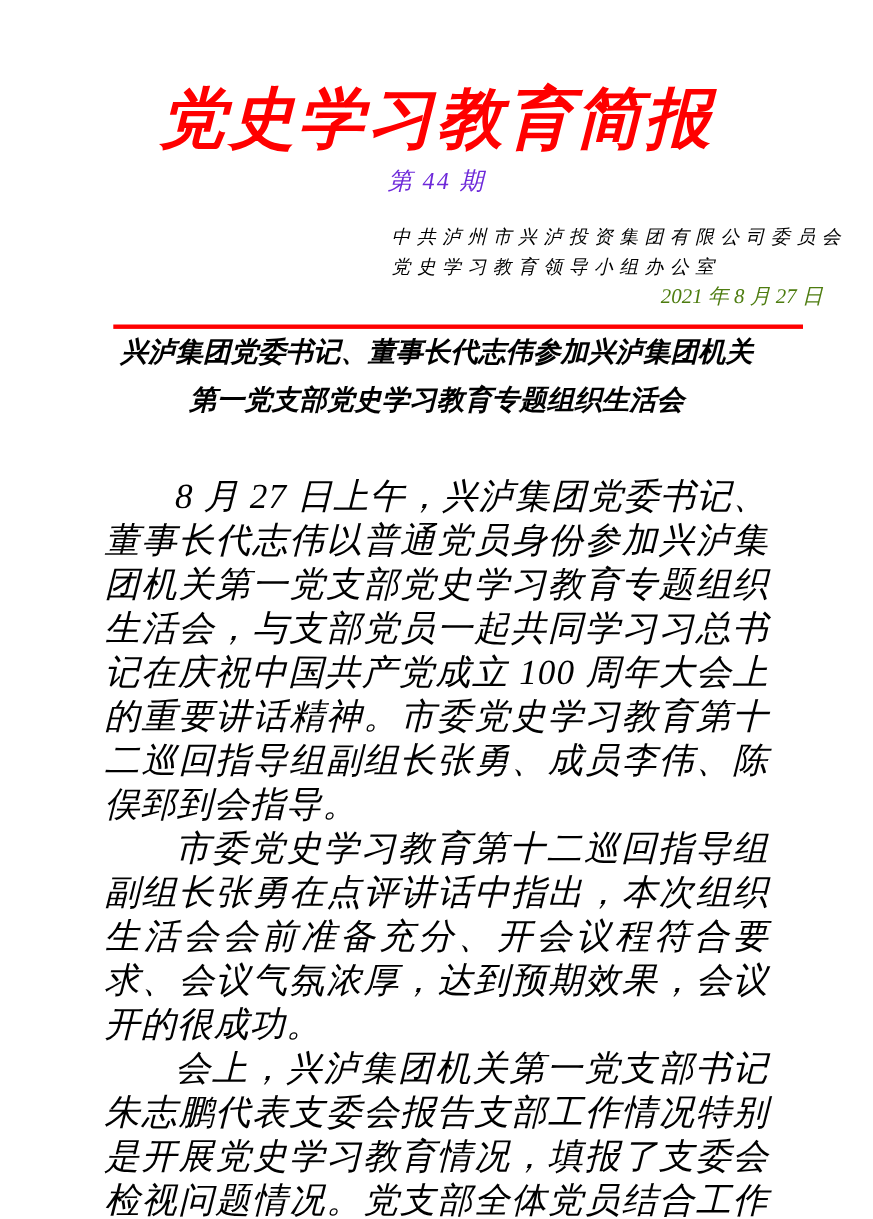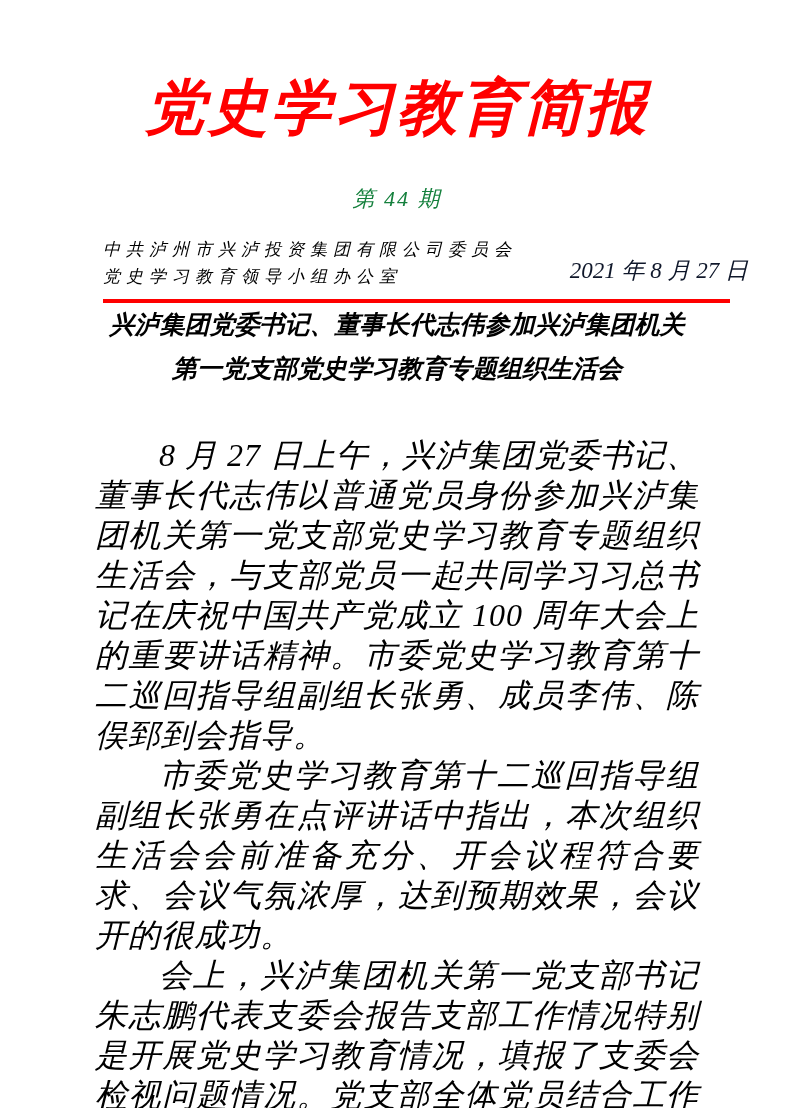--- a/index.html
+++ b/index.html
@@ -28,43 +28,44 @@
     padding-top: 72px;
     text-align: center;
     color: #ff0000;
     font-size: 60px;
     font-weight: bold;
     letter-spacing: 3px;
     line-height: 1.2;
     white-space: nowrap;
   }
   .issue-number {
-    margin-top: 40px;
+    margin-top: 6px;
     text-align: center;
-    color: #15803d;
+    color: #6d28d9;
     font-size: 22px;
     letter-spacing: 2px;
   }
 
   
   .header-row {
     display: flex;
     justify-content: space-between;
     align-items: flex-end;
     margin: 22px 24px 0 103px;
+    flex-direction: column;
   }
   .issuer-block {
     font-size: 17px;
     line-height: 27px;
     letter-spacing: 6px;
     color: #000000;
   }
   .issue-date {
-    font-size: 23px;
-    color: #0f172a;
+    font-size: 19px;
+    color: #4d7c0f;
     padding-bottom: 4px;
     padding-right: 22px;
     white-space: nowrap;
   }
 
   .red-divider {
     margin-left: 103px;
     margin-top: 9px;
     width: 627px;
     height: 4px;

